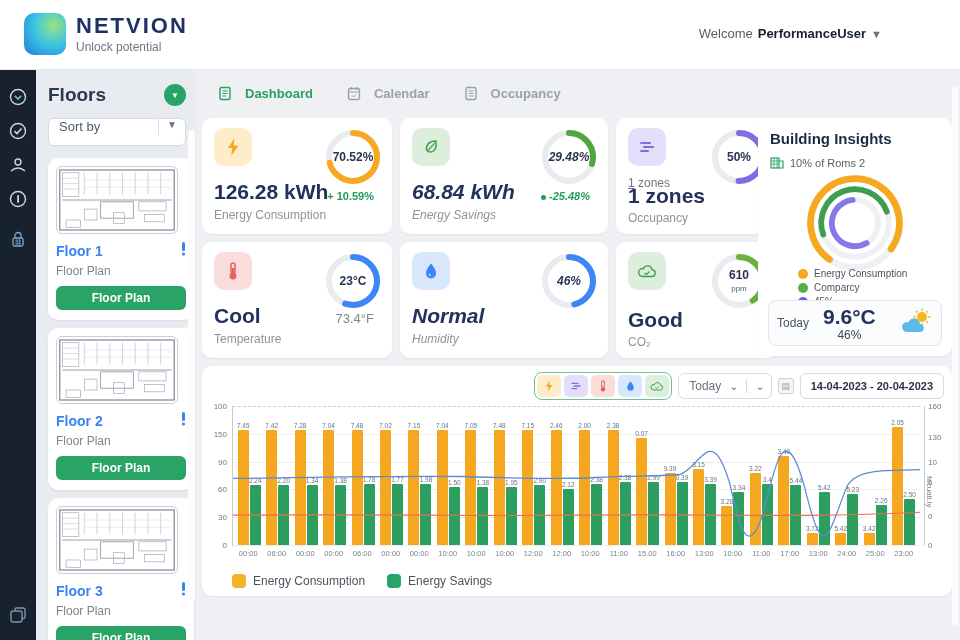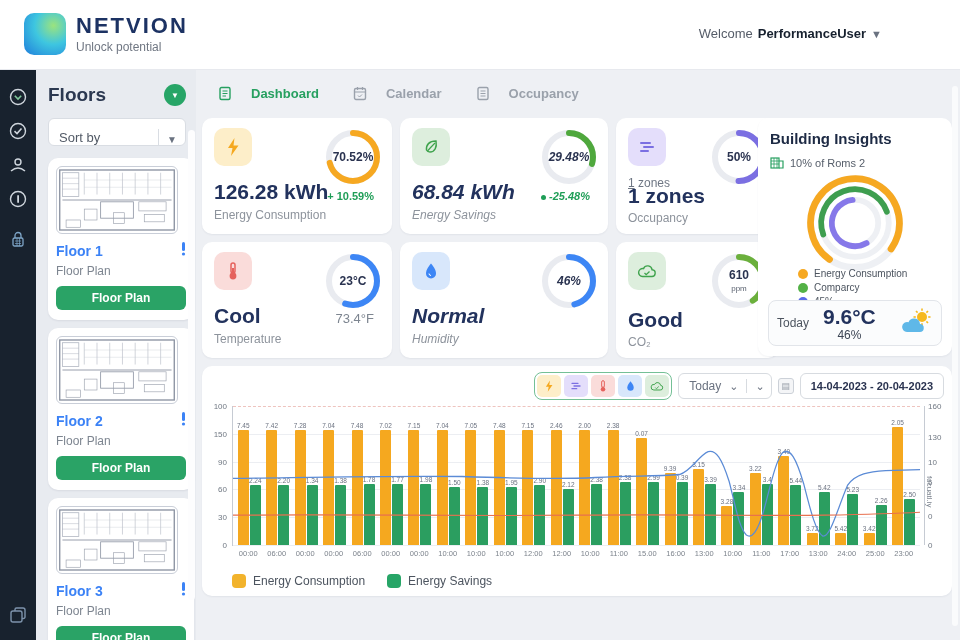--- a/index.html
+++ b/index.html
@@ -20,35 +20,35 @@
   
   .rail { position:absolute; left:0; top:70px; width:36px; height:570px; background:#18222e; display:flex; flex-direction:column; align-items:center; padding-top:18px; gap:16px; }
   .rail svg { display:block; }
   .rail .spacer { flex:1; }
 
   
   .floors { position:absolute; left:36px; top:70px; width:160px; height:570px; background:#e8ebf0; padding:14px 10px 0 12px; }
   .floors-head { display:flex; align-items:center; justify-content:space-between; margin-bottom:12px; }
   .floors-title { font-size:19px; font-weight:bold; color:#2b3850; }
   .circle-btn { width:22px; height:22px; border-radius:50%; background:#27a567; color:#fff; font-size:8px; display:flex; align-items:center; justify-content:center; border:none; }
-  .sort-box { width:138px; height:28px; background:#fff; border:1px solid #d9dde3; border-radius:6px; display:flex; align-items:flex-end; font-size:13px; color:#525a66; padding-left:10px; margin-bottom:12px; }
+  .sort-box { width:138px; height:28px; background:#fff; border:1px solid #d9dde3; border-radius:6px; display:flex; align-items:flex-start; font-size:13px; color:#525a66; padding-left:10px; margin-bottom:12px; }
   .sort-box .div { margin-left:auto; width:1px; height:16px; background:#d9dde3; }
   .sort-box .sc { width:26px; text-align:center; color:#6a7280; font-size:10px; }
   .floor-card { width:146px; background:#fff; border-radius:10px; padding:8px 8px 10px 8px; margin-bottom:8px; box-shadow:0 1px 2px rgba(20,30,60,.08); }
   .thumb { width:122px; height:68px; border:1px solid #c9ced8; border-radius:6px; background:#fff; overflow:hidden; }
   .fname-row { display:flex; align-items:center; justify-content:space-between; margin-top:8px; }
   .fname { color:#3b82f6; font-size:14px; font-weight:bold; }
   .fsub { color:#7d8590; font-size:12px; margin-top:4px; }
   .fbtn { margin-top:8px; width:100%; height:24px; background:#2aa366; border:none; border-radius:6px; color:#fff; font-size:12px; font-weight:bold; font-family:inherit; }
   .floors-scroll { position:absolute; right:1px; top:60px; width:7px; height:470px; background:#fdfdfe; border-radius:4px; }
 
   
   .main { position:absolute; left:196px; top:70px; width:764px; height:570px; }
   .tabs { display:flex; gap:34px; padding:16px 0 0 22px; align-items:center; }
-  .tab { display:flex; gap:19px; align-items:flex-start; font-size:13px; color:#9aa1ab; font-weight:bold; }
+  .tab { display:flex; gap:13px; align-items:flex-start; font-size:13px; color:#9aa1ab; font-weight:bold; }
   .tab.active { color:#27a060; }
 
   .row { position:absolute; left:6px; display:flex; gap:8px; }
   .row1 { top:48px; }
   .row2 { top:172px; }
   .card { background:#fff; border-radius:10px; box-shadow:0 1px 2px rgba(20,30,60,.06); padding:10px 12px; position:relative; height:116px; }
   .c-energy { width:190px; } .c-sav { width:208px;font-style:italic; } .c-occ { width:162px; }
   .icon-sq { width:38px; height:38px; border-radius:10px; display:flex; align-items:center; justify-content:center; }
   .bg-yellow { background:#fdeec9; } .bg-purple { background:#e4defb; } .bg-red { background:#fadcda; } .bg-blue { background:#d8e7fb; } .bg-green { background:#ddeedd; }
   .kpi-value { font-size:21px; font-weight:bold; color:#22325d; position:absolute; left:12px; bottom:30px; }

